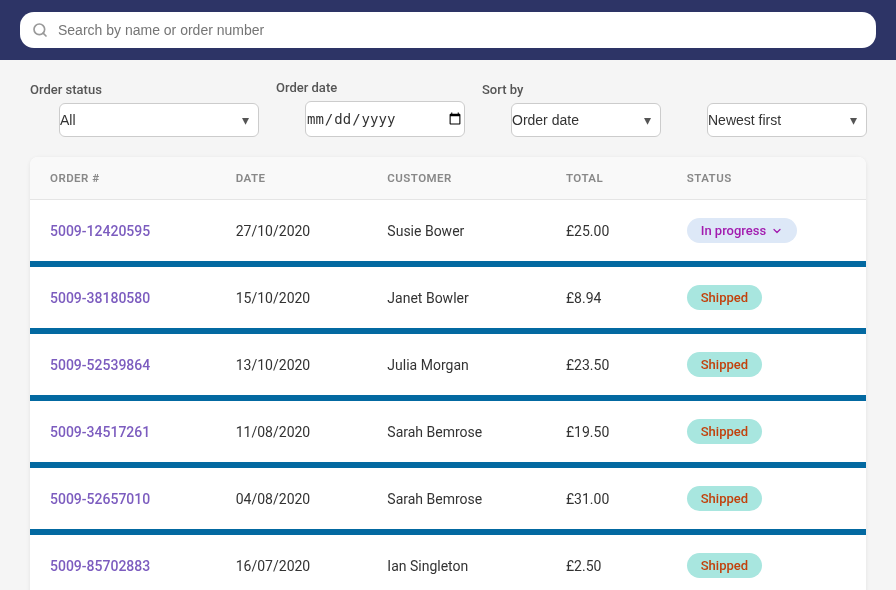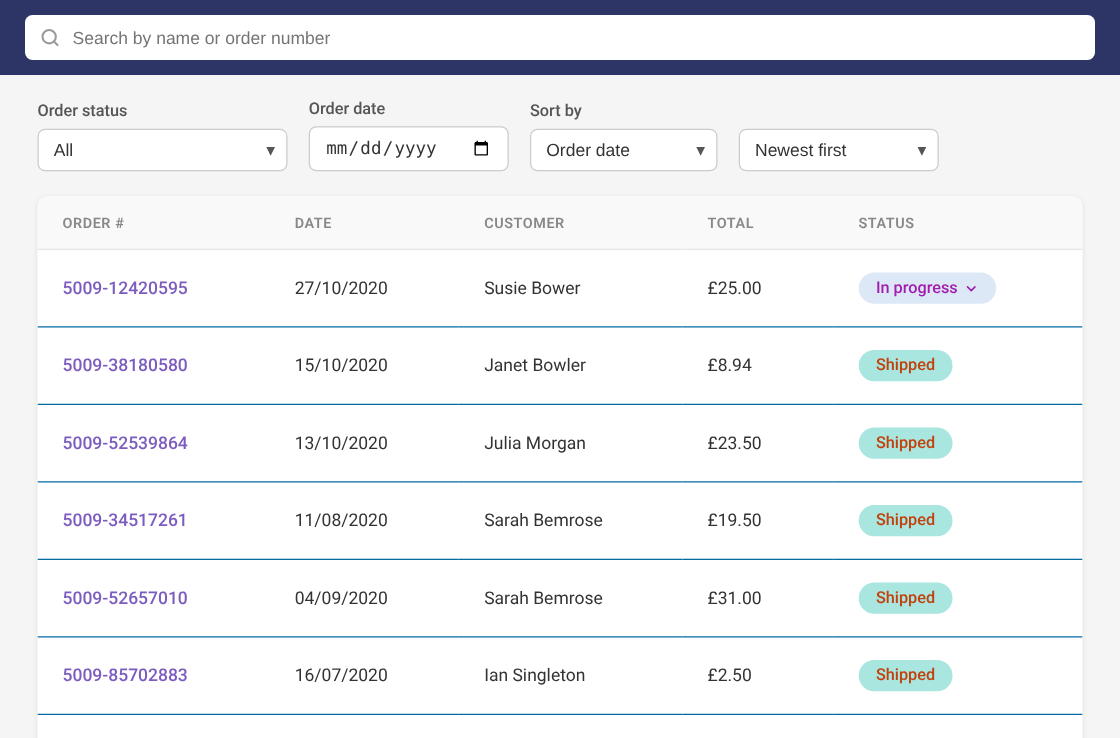--- a/index.html
+++ b/index.html
@@ -34,20 +34,21 @@
       display: flex;
       align-items: center;
     }
     .search-icon-wrap svg {
       position: absolute;
       left: 12px;
       color: #999;
     }
     .search-bar input {
       padding-left: 38px;
+      border-radius: 14px;
     }
 
     
     .filters {
       padding: 20px 30px;
       display: flex;
       gap: 17px;
       align-items: flex-end;
       background: #f5f5f5;
     }
@@ -58,28 +59,29 @@
     }
     .filter-group label {
       font-size: 13px;
       color: #555;
       font-weight: 500;
     }
     .filter-group select,
     .filter-group input[type="date"] {
       border: 1.5px solid #ccc;
       border-radius: 6px;
-      padding: 8px 12px;
+      padding: 8px 0;
       font-size: 14px;
       background: white;
       color: #333;
       appearance: none;
       -webkit-appearance: none;
       cursor: pointer;
       outline: none;
+      margin-left: 29px;
     }
     .select-wrapper {
       position: relative;
     }
     .select-wrapper select {
       padding-right: 32px;
       min-width: 140px;
     }
     .select-wrapper .chevron {
       position: absolute;
@@ -121,21 +123,21 @@
     thead th {
       text-align: left;
       padding: 14px 20px;
       font-size: 11.5px;
       font-weight: 600;
       color: #888;
       letter-spacing: 0.04em;
       text-transform: uppercase;
     }
     tbody tr {
-      border-bottom: 1px solid #0369a1;
+      border-bottom: 6px solid #0369a1;
     }
     tbody tr:last-child {
       border-bottom: none;
     }
     tbody td {
       padding: 18px 20px;
       font-size: 14px;
       color: #333;
     }
     .order-link {
@@ -258,21 +260,21 @@
   </tr>
         <tr>
     <td><a class="order-link" href="#">5009-34517261</a></td>
     <td>11/08/2020</td>
     <td>Sarah Bemrose</td>
     <td>£19.50</td>
     <td><span class="badge badge-shipped">Shipped</span></td>
   </tr>
         <tr>
     <td><a class="order-link" href="#">5009-52657010</a></td>
-    <td>04/09/2020</td>
+    <td>04/08/2020</td>
     <td>Sarah Bemrose</td>
     <td>£31.00</td>
     <td><span class="badge badge-shipped">Shipped</span></td>
   </tr>
         <tr>
     <td><a class="order-link" href="#">5009-85702883</a></td>
     <td>16/07/2020</td>
     <td>Ian Singleton</td>
     <td>£2.50</td>
     <td><span class="badge badge-shipped">Shipped</span></td>

